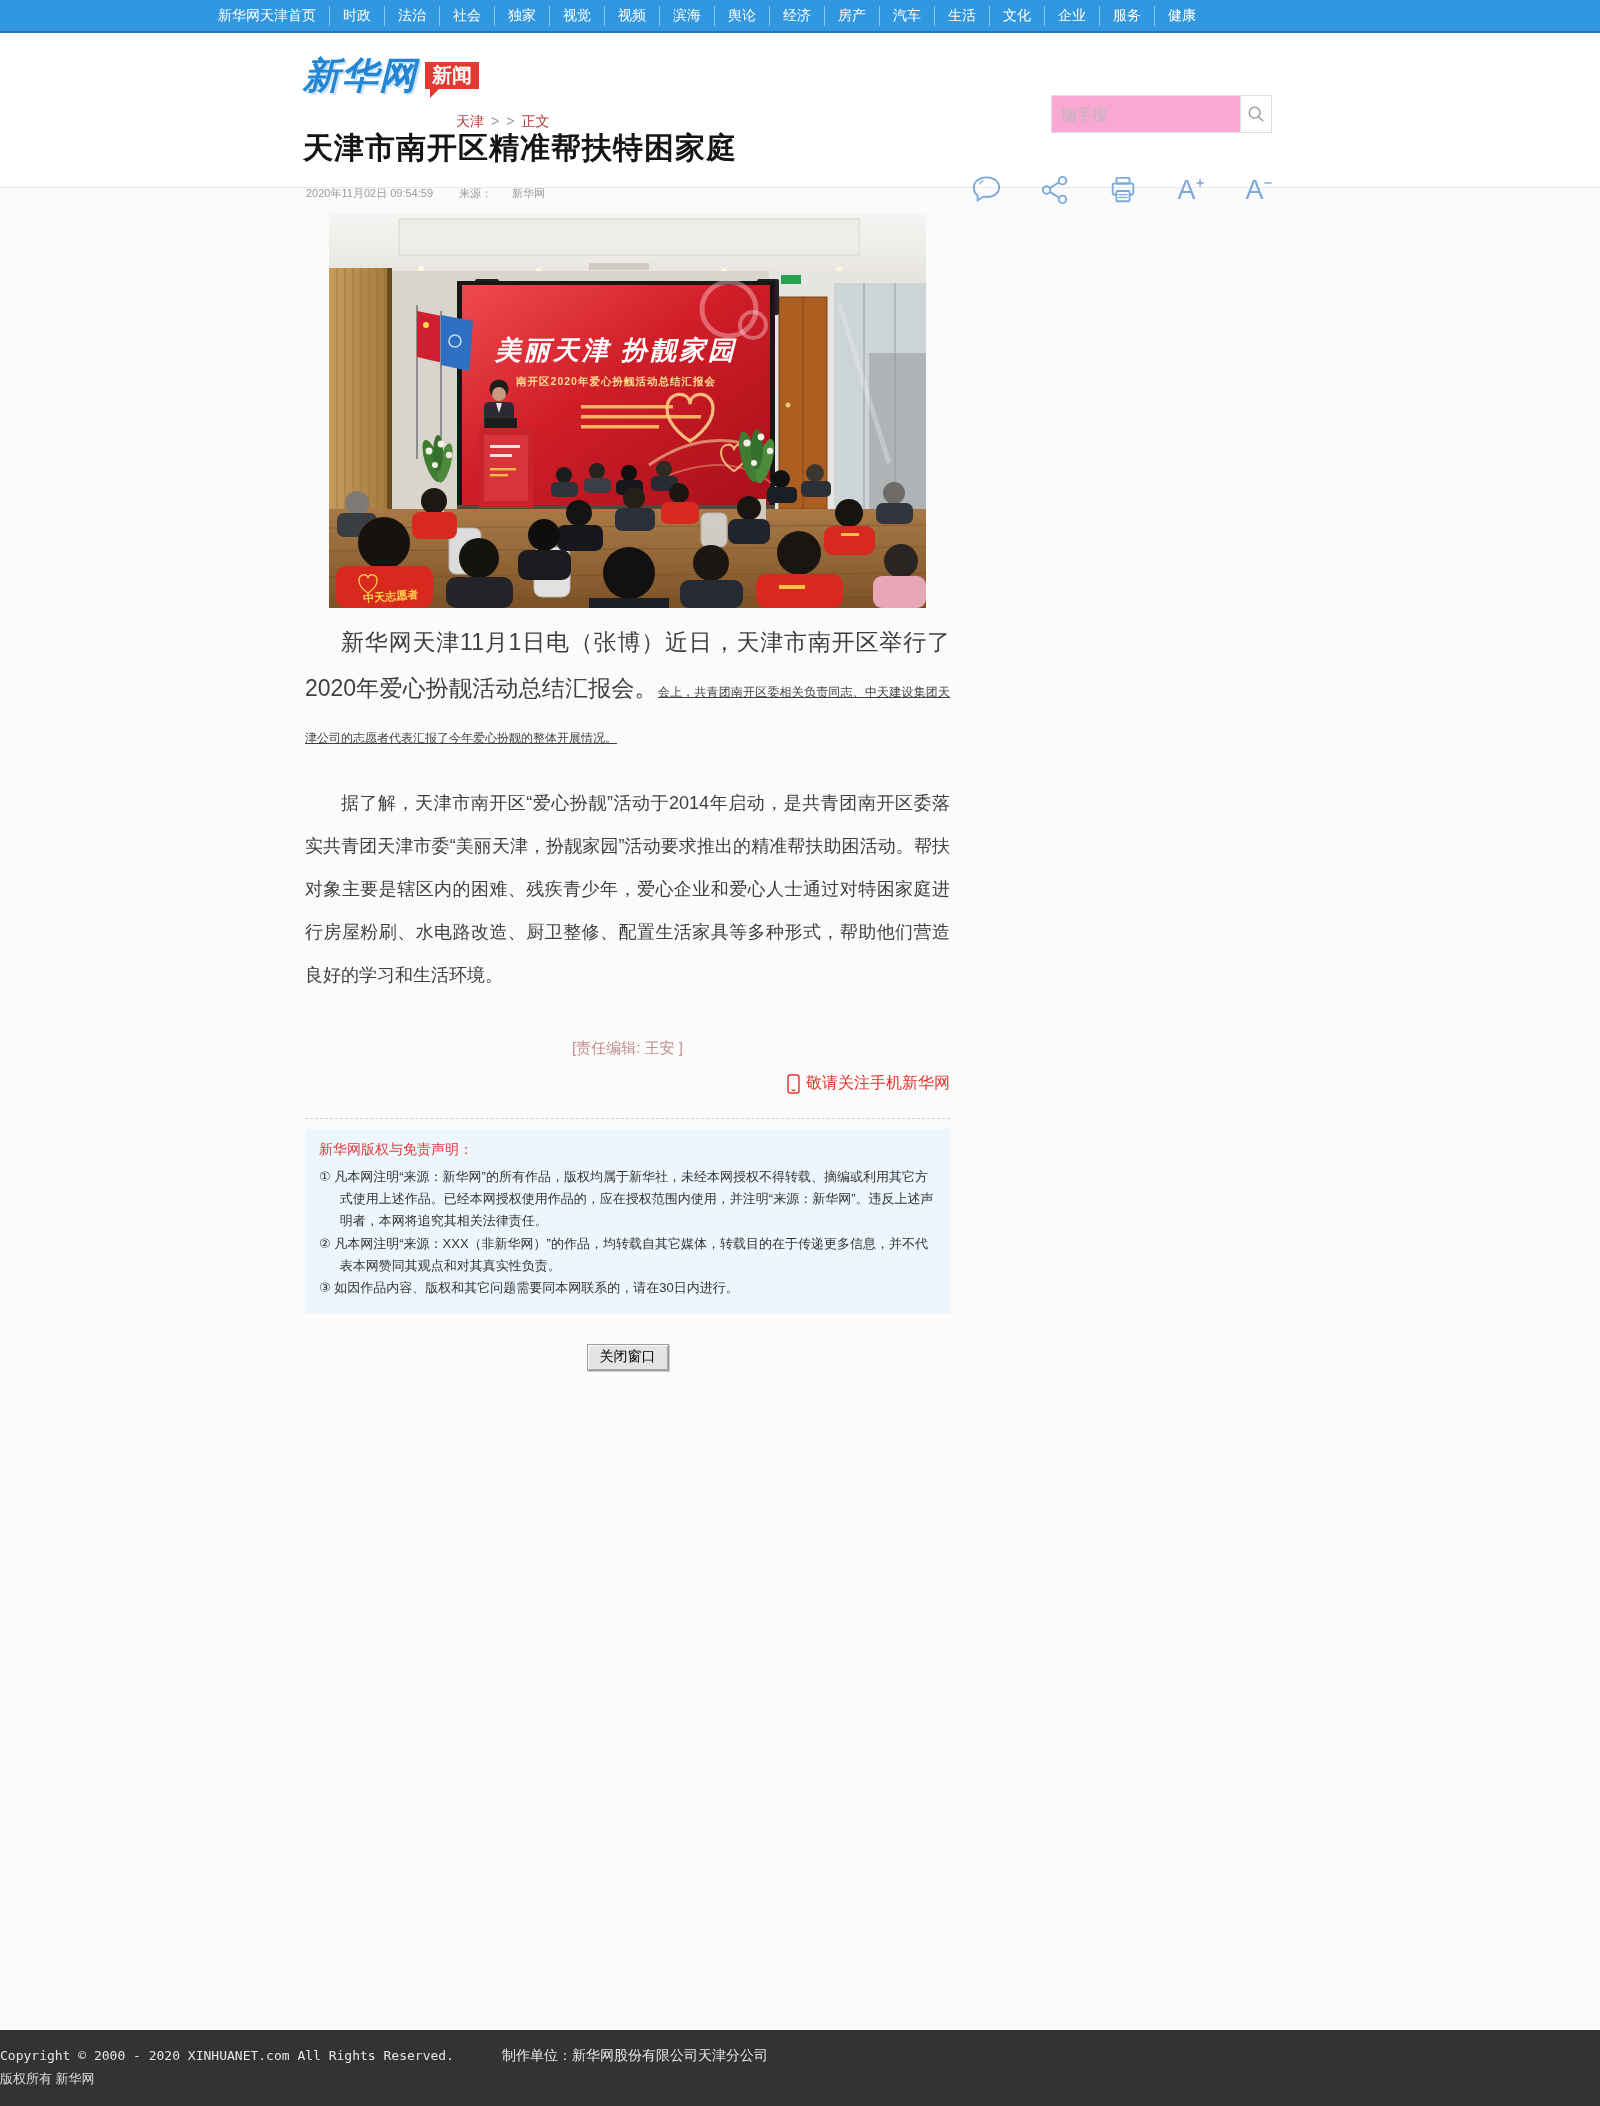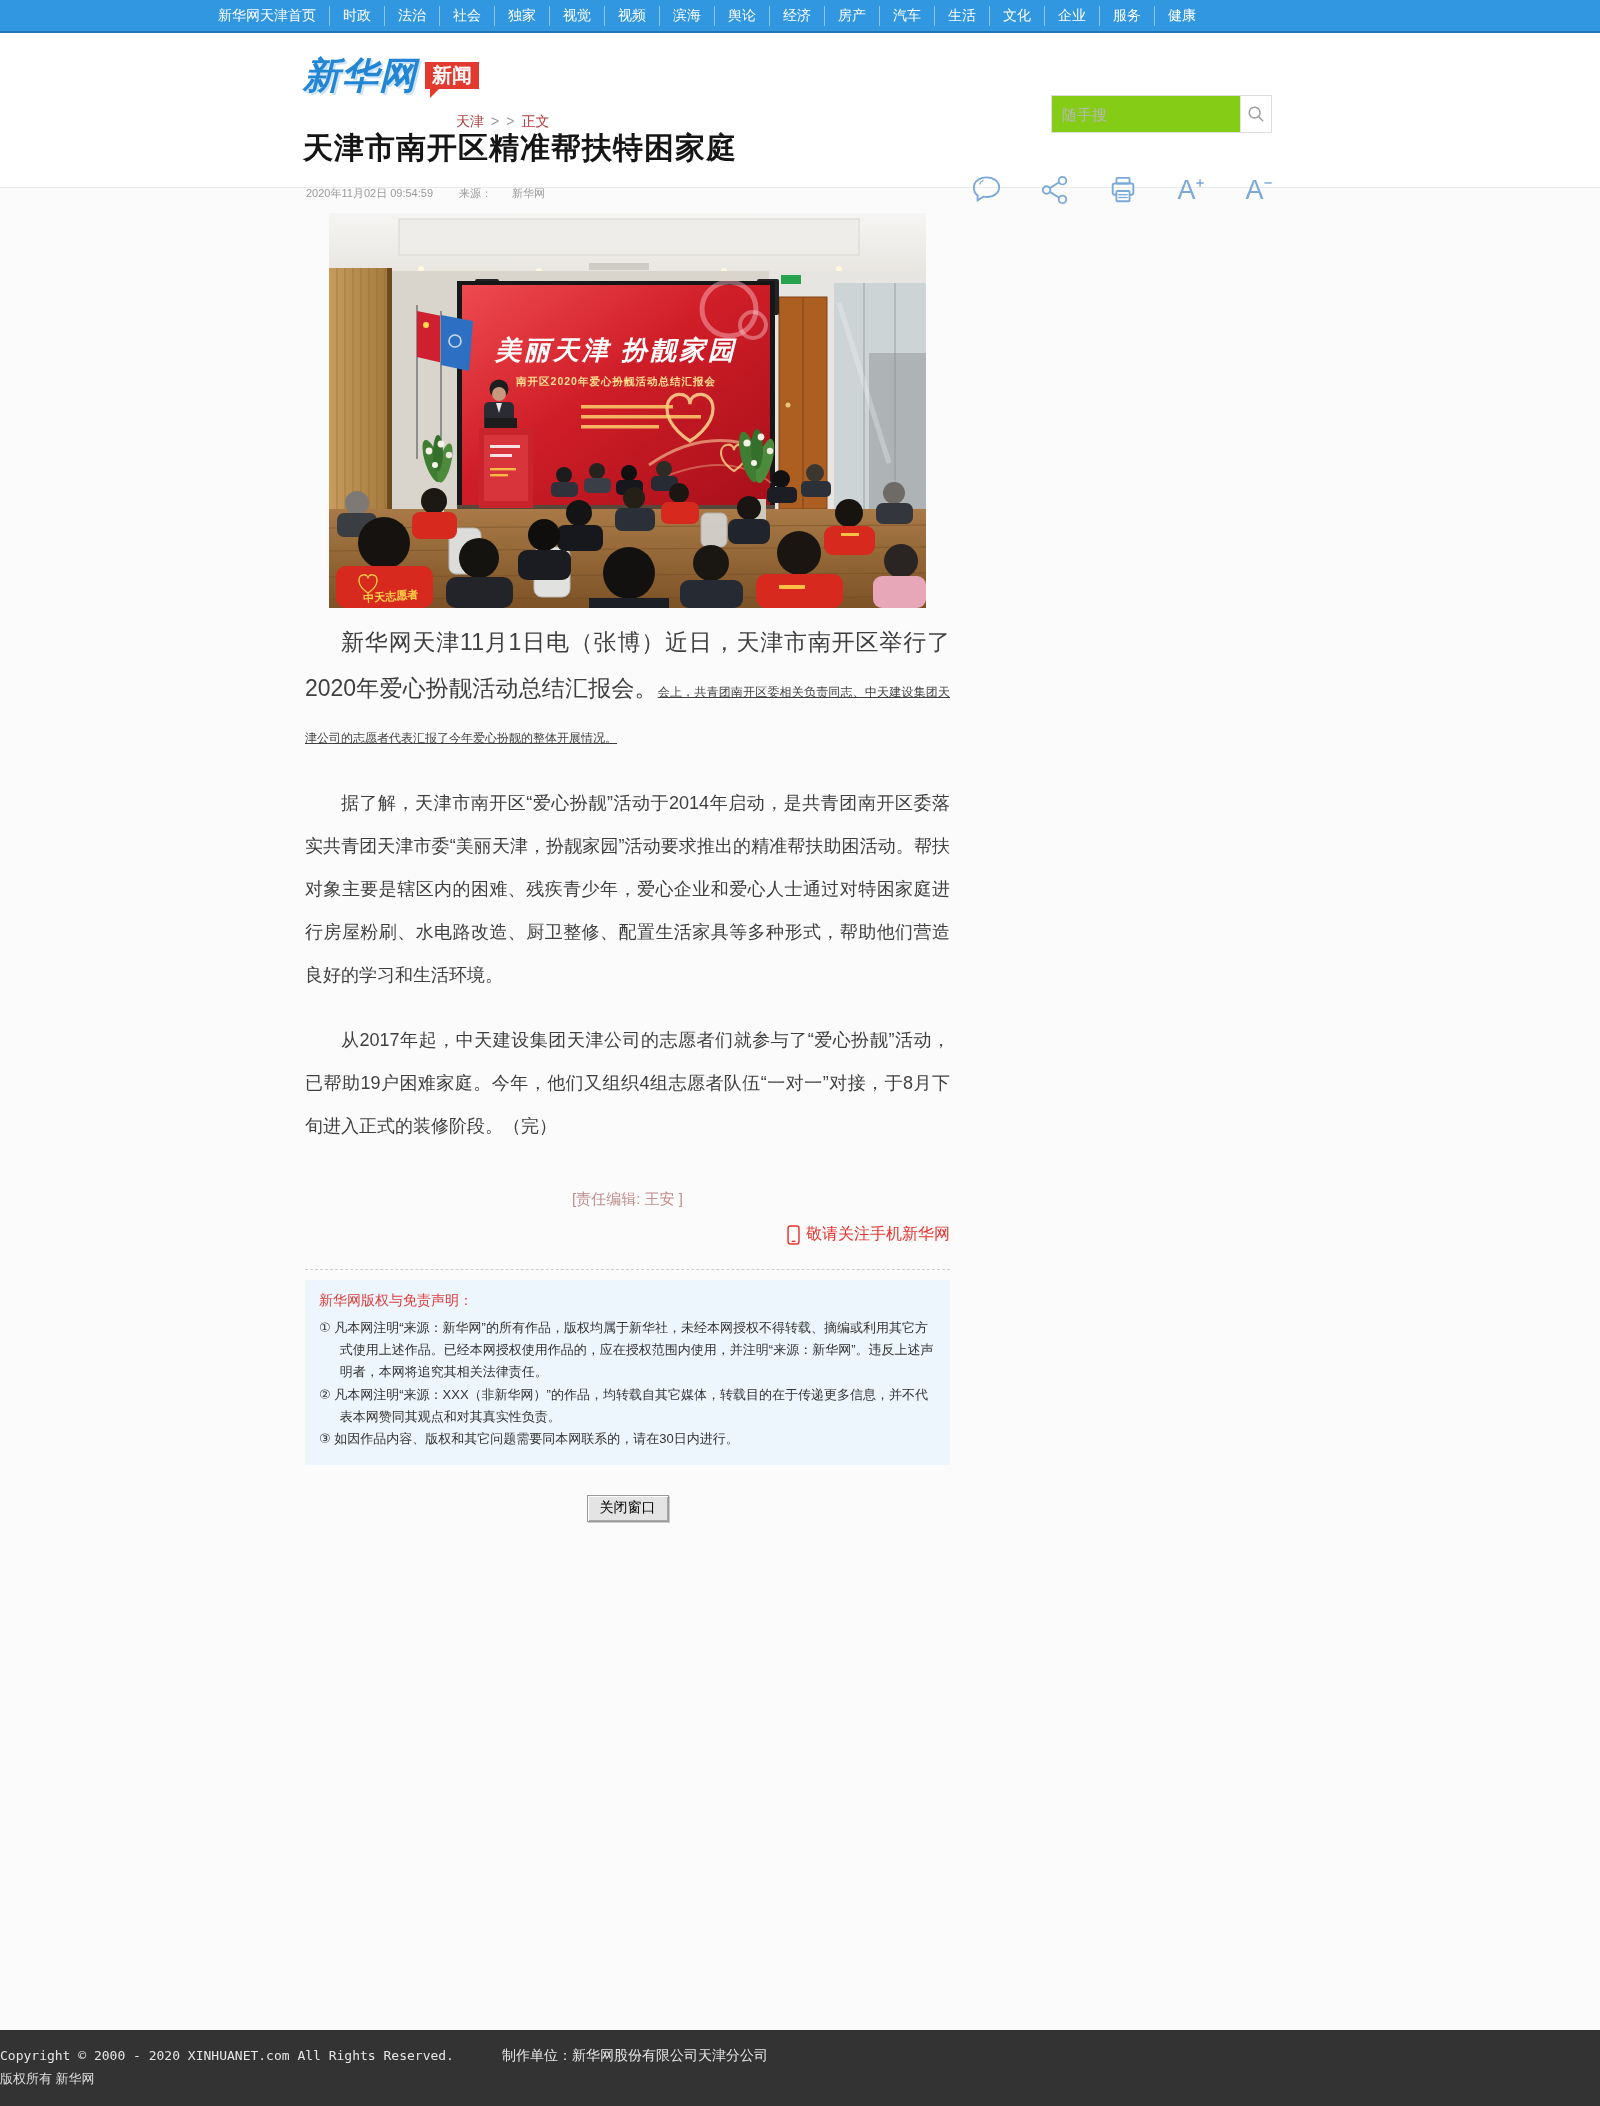--- a/index.html
+++ b/index.html
@@ -34,21 +34,21 @@
   .logo-badge::after {
     content:""; position:absolute; left:5px; bottom:-9px;
     border:5px solid transparent; border-top-color:#e33a2f; border-left-color:#e33a2f;
   }
   .breadcrumb { position:absolute; left:456px; top:80px; font-size:14px; color:#999; }
   .bc-link { color:#b03c3c; text-decoration:none; margin-right:7px; }
   .bc-sep { color:#999; margin-right:7px; }
 
   .search-box {
     position:absolute; right:328px; top:62px; display:flex; height:38px;
-    border:1px solid #dddddd; background:#84cc16; box-sizing:border-box;
+    border:1px solid #dddddd; background:#f9a8d4; box-sizing:border-box;
   }
   .search-input { width:168px; border:none; outline:none; padding:0 10px; font-size:15px; color:#333; background:transparent; }
   .search-input::placeholder { color:#b8b8b8; }
   .search-btn { width:31px; border:none; border-left:1px solid #e4e4e4; background:#fff; display:flex; align-items:center; justify-content:center; cursor:pointer; padding:0; }
 
   .article-title {
     position:absolute; left:303px; top:95px; margin:0;
     font-size:30px; font-weight:600; color:#151515; letter-spacing:1px;
   }
   .dateline { position:absolute; left:306px; top:153px; font-size:11px; color:#9a9a9a; }
@@ -382,21 +382,20 @@
         </g>
         <text transform="translate(62,387) rotate(-4)" text-anchor="middle" font-size="11" font-weight="bold" fill="#ffd24a" font-family="Liberation Sans, DejaVu Sans, sans-serif">中天志愿者</text>
       </g>
     </svg>
   </div>
 
   <p class="para p1"><span class="lead">新华网天津11月1日电（张博）近日，天津市南开区举行了2020年爱心扮靓活动总结汇报会。</span><span class="rest">会上，共青团南开区委相关负责同志、中天建设集团天津公司的志愿者代表汇报了今年爱心扮靓的整体开展情况。</span></p>
 
   <p class="para p2">据了解，天津市南开区“爱心扮靓”活动于2014年启动，是共青团南开区委落实共青团天津市委“美丽天津，扮靓家园”活动要求推出的精准帮扶助困活动。帮扶对象主要是辖区内的困难、残疾青少年，爱心企业和爱心人士通过对特困家庭进行房屋粉刷、水电路改造、厨卫整修、配置生活家具等多种形式，帮助他们营造良好的学习和生活环境。</p>
 
-  <p class="para p3">从2017年起，中天建设集团天津公司的志愿者们就参与了“爱心扮靓”活动，已帮助19户困难家庭。今年，他们又组织4组志愿者队伍“一对一”对接，于8月下旬进入正式的装修阶段。（完）</p>
 
   <div class="editor-line">[责任编辑: 王安 ]</div>
 
   <div class="mobile-line">
     <a class="mobile-link">
       <svg width="13" height="20" viewBox="0 0 14 22" fill="none" stroke="#e5342e" stroke-width="1.6">
         <rect x="1" y="1" width="12" height="20" rx="2.5"></rect>
         <line x1="5" y1="18" x2="9" y2="18"></line>
       </svg>
       <span>敬请关注手机新华网</span>

